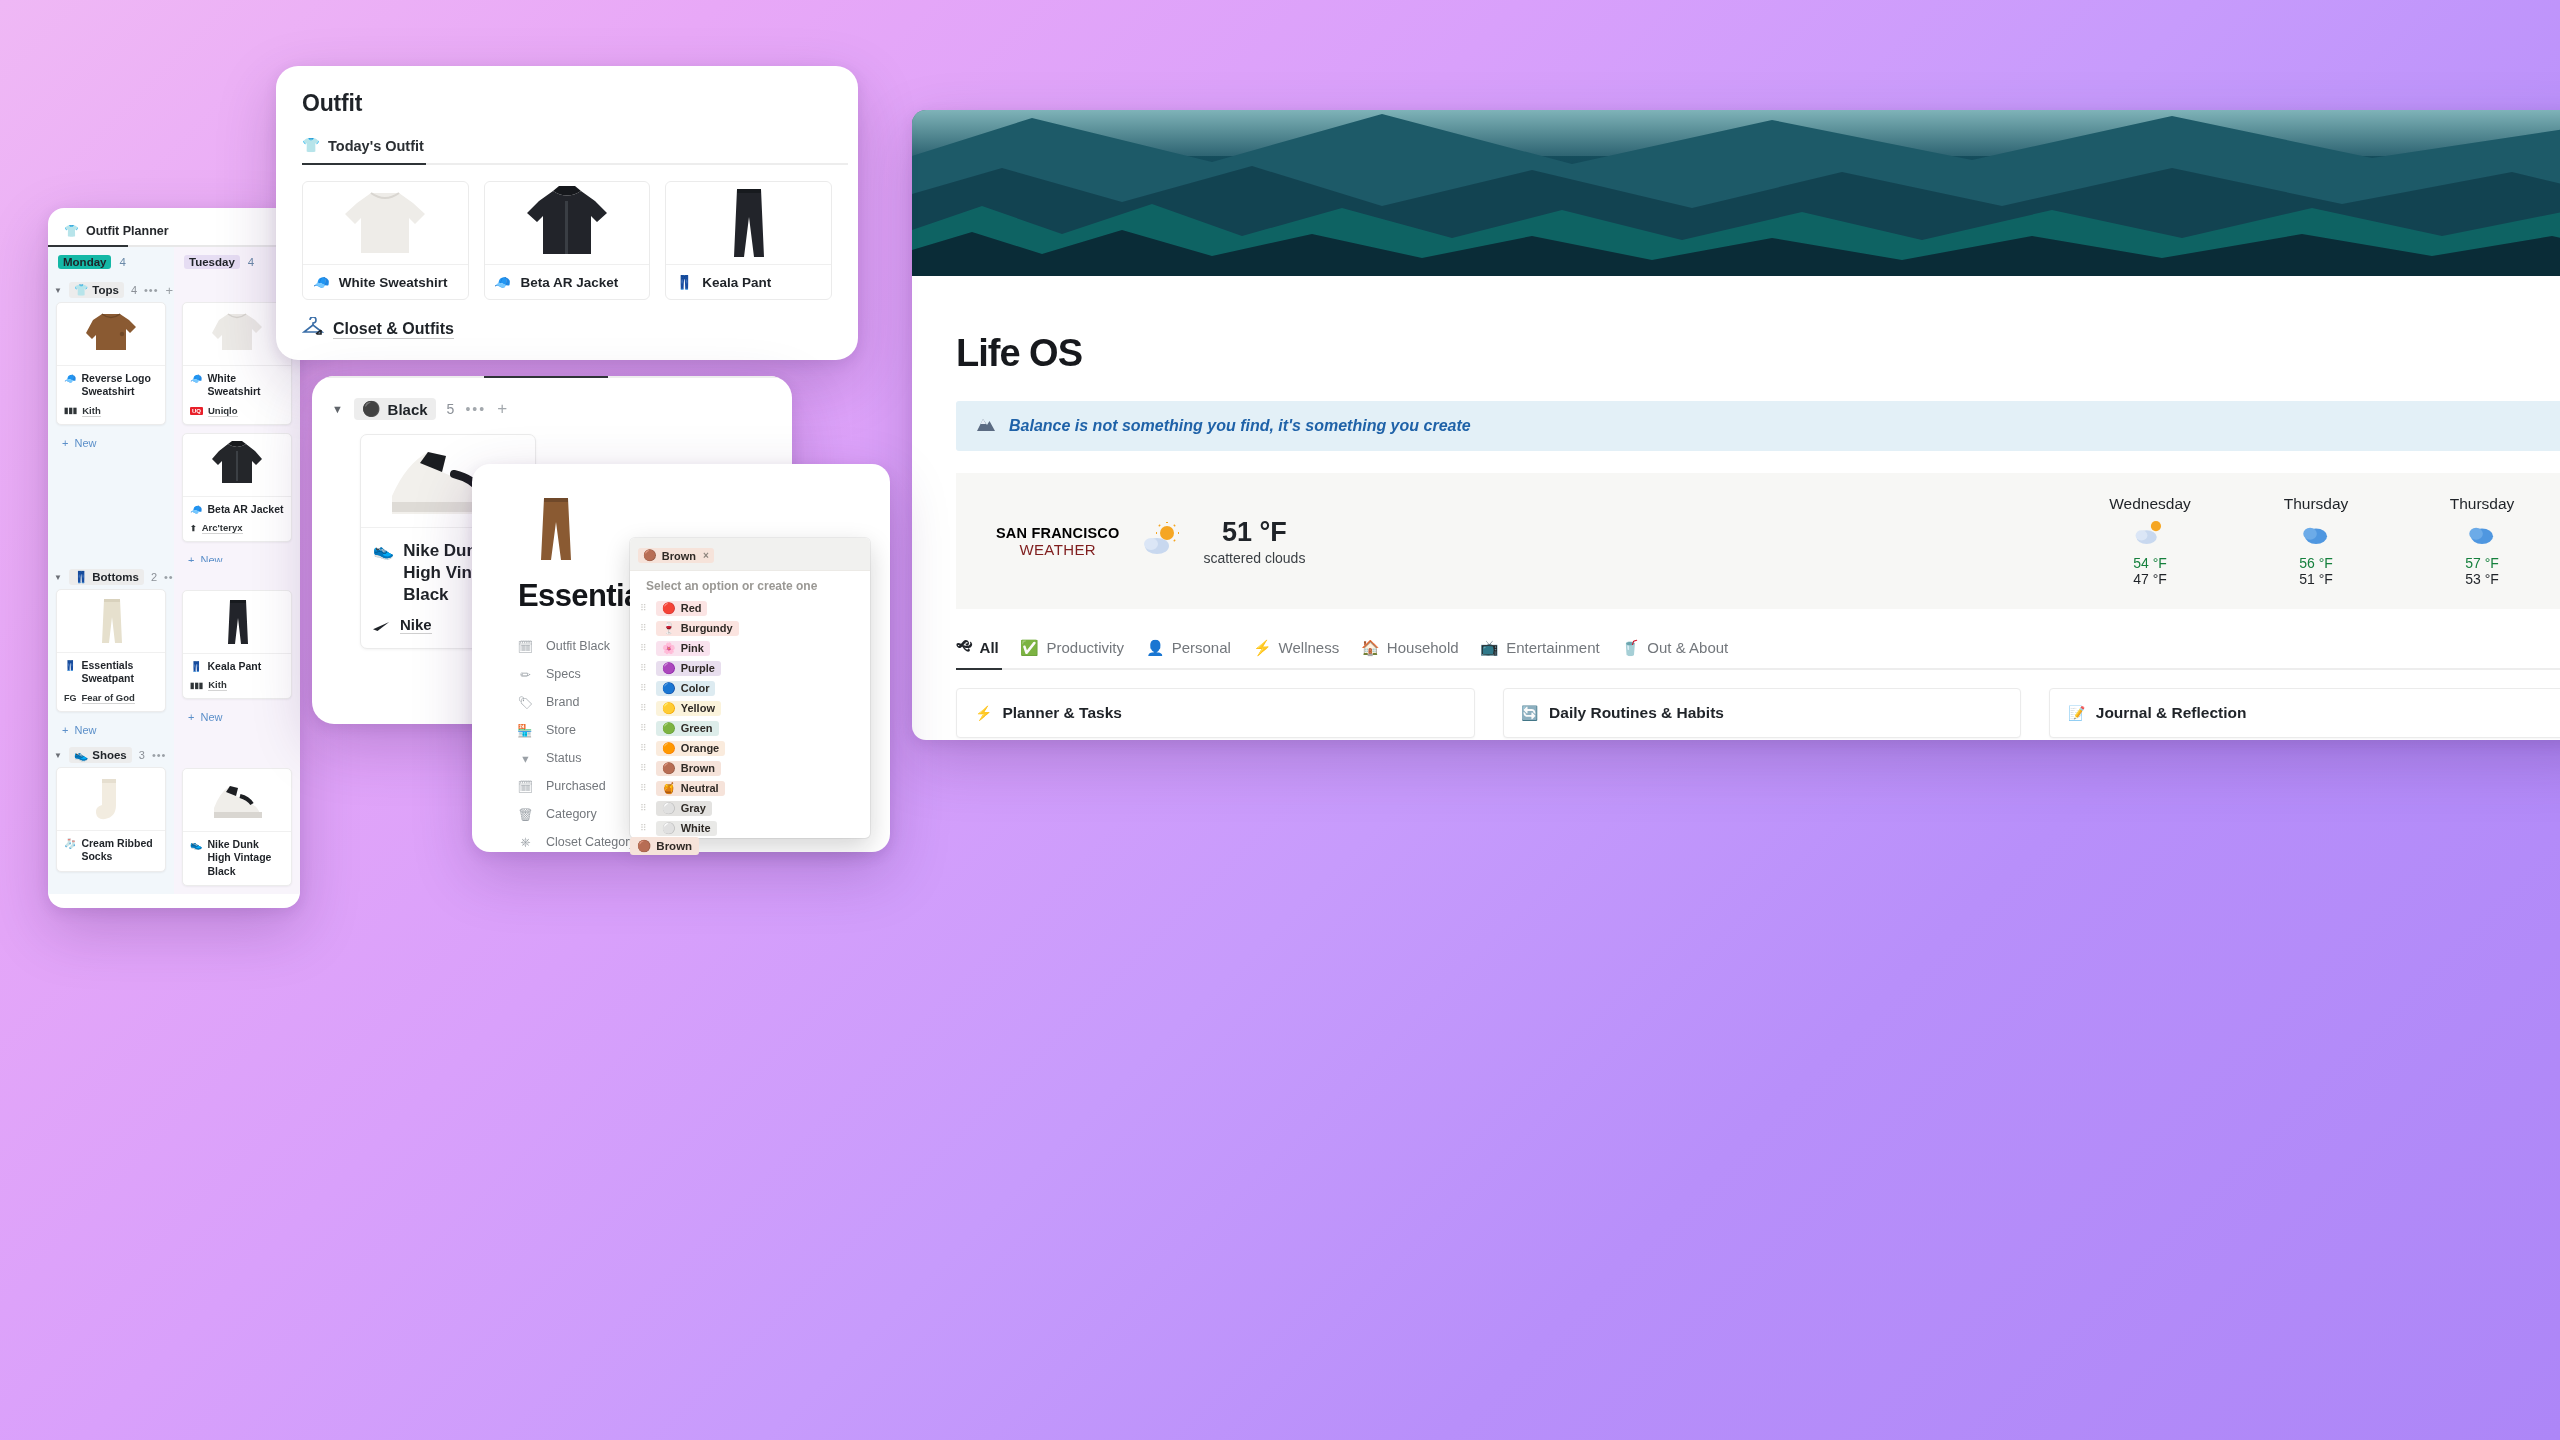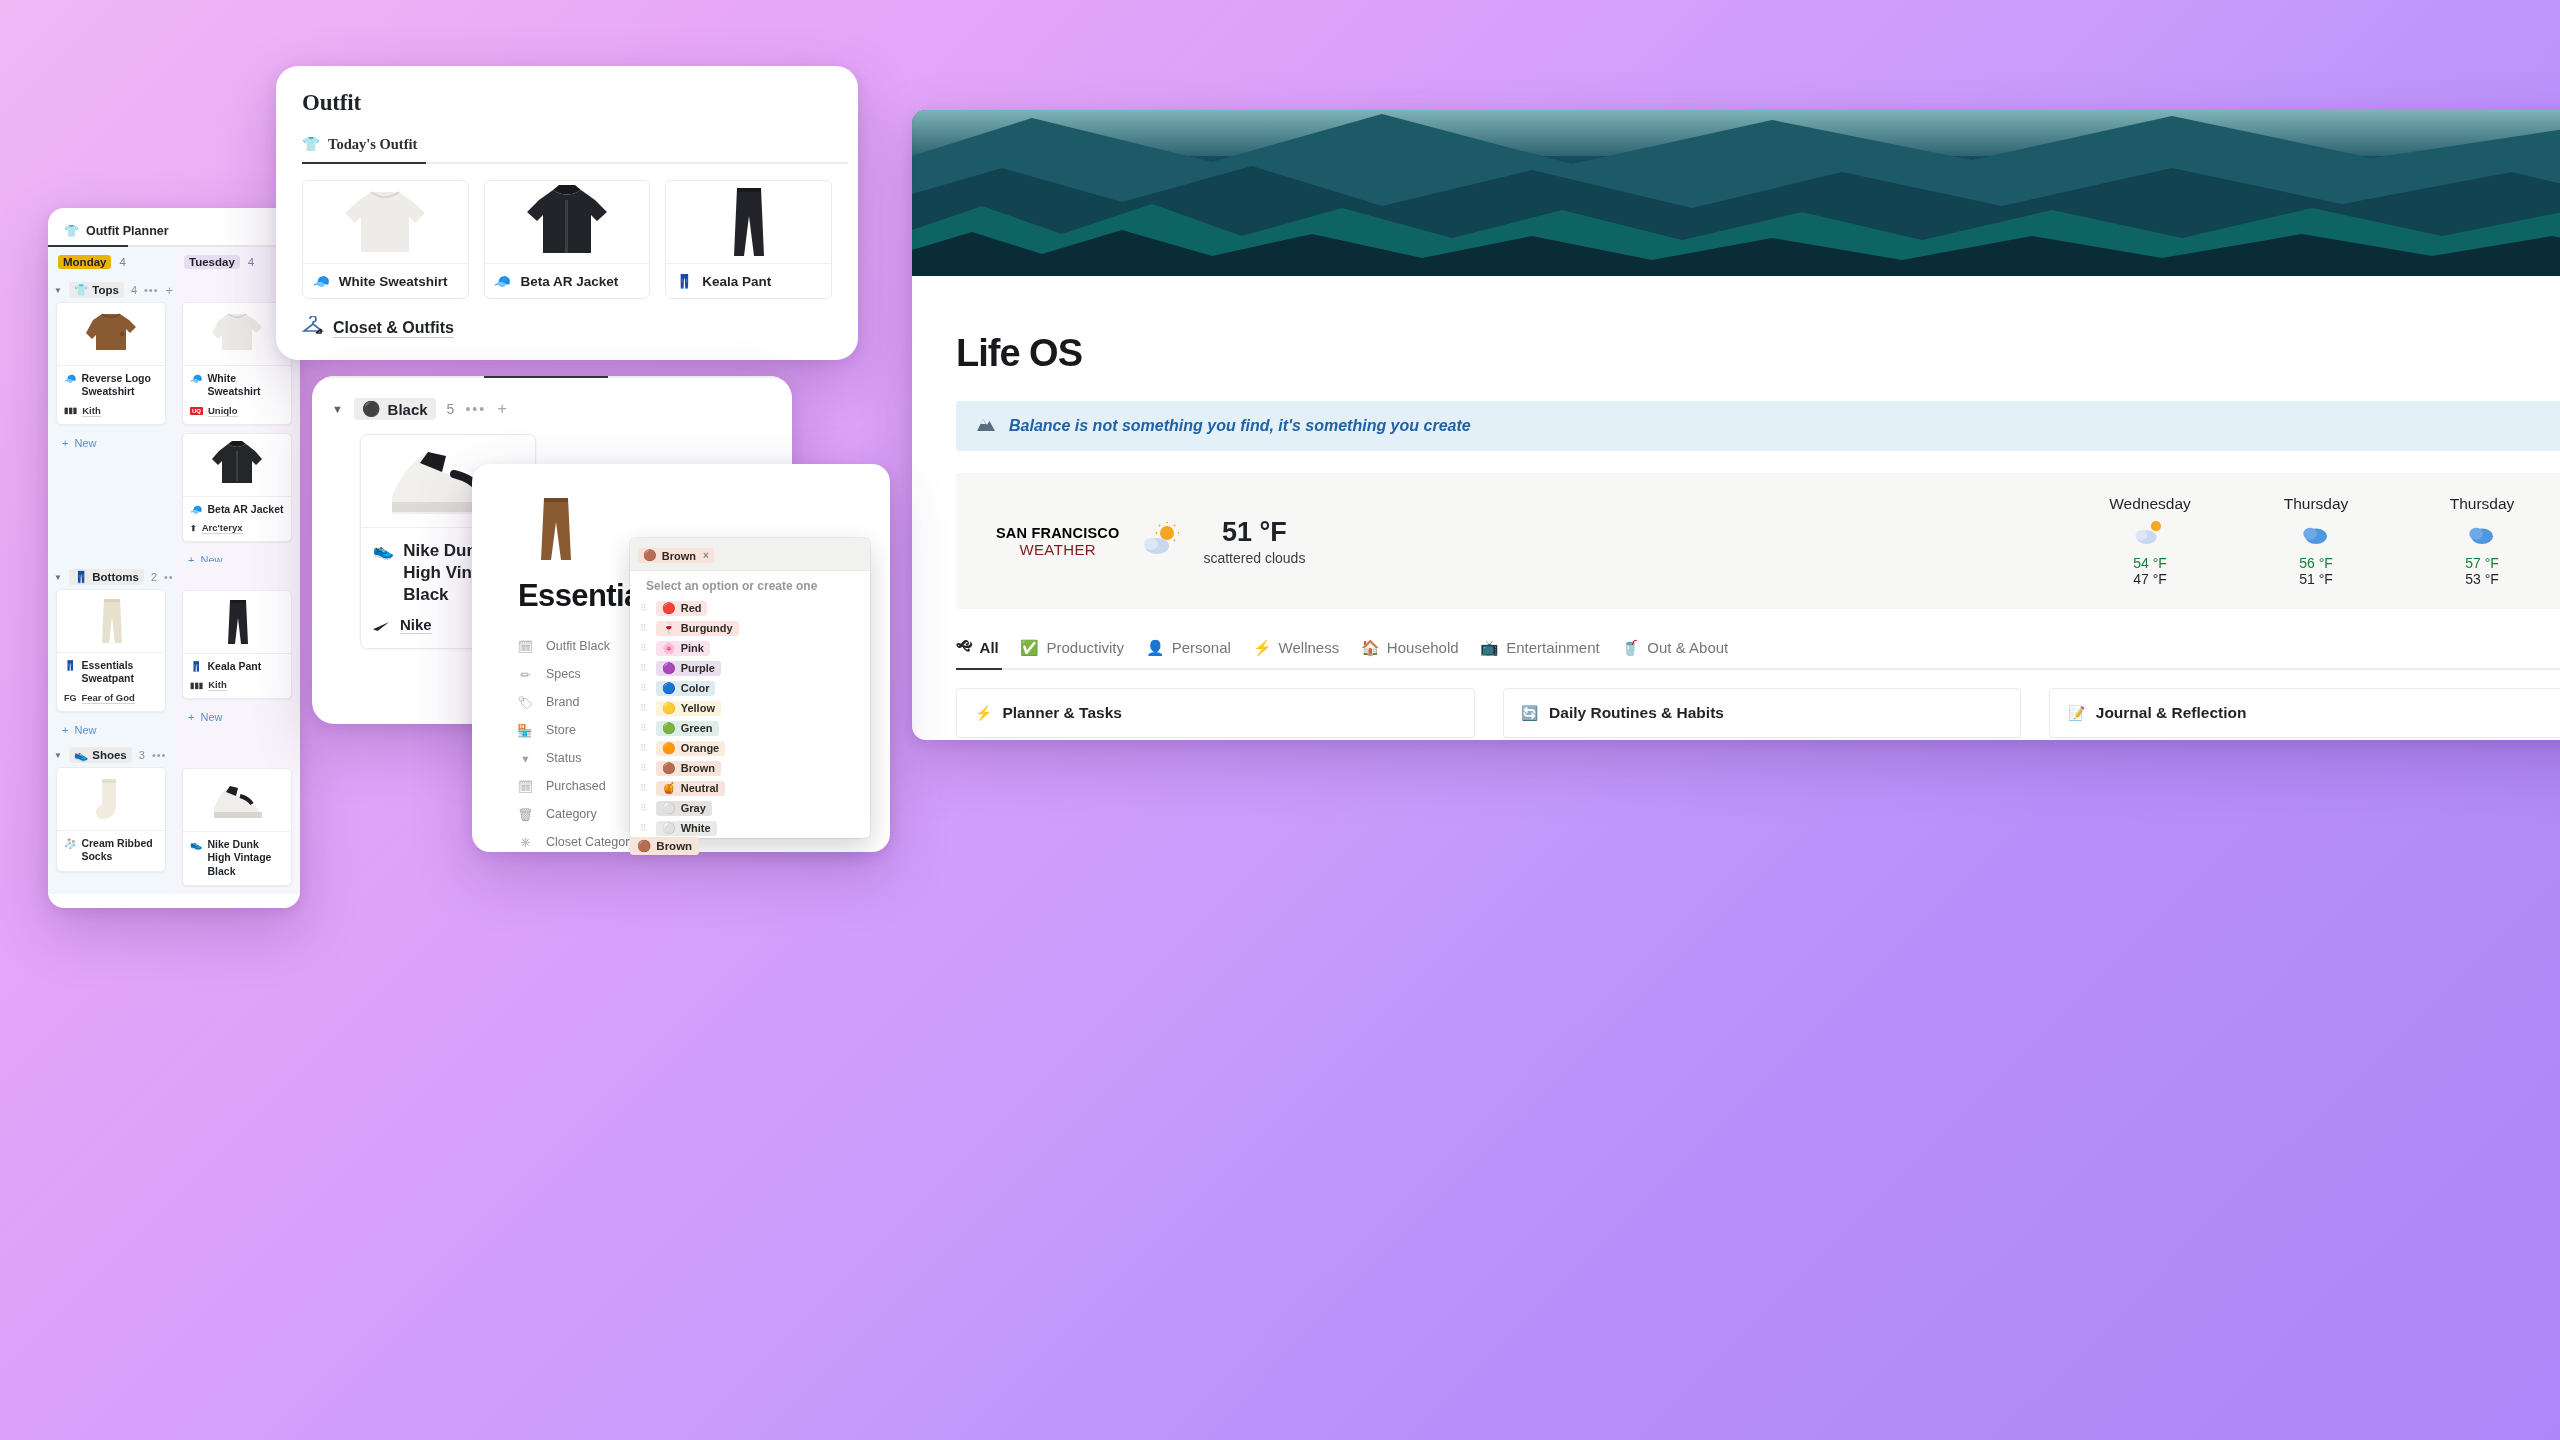--- a/index.html
+++ b/index.html
@@ -32,21 +32,21 @@
   .pl-tab .tico { font-size:12px; }
   .pl-tabrule { height:2px; background:#e8e8e8; position:relative; }
   .pl-tabrule::before { content:""; position:absolute; left:0; top:0; width:80px; height:2px; background:#2f3437; }
 
   .pl-daygrid { display:flex; }
   .pl-daycol { flex:1 1 0; min-width:0; }
   .pl-daycol.a { background:#f2f7fb; }
   .pl-daycol.b { background:#f8f4fb; }
   .pl-dayhead { display:flex; align-items:center; gap:8px; padding:8px 10px 6px 10px; }
   .pl-daychip { font-size:11.5px; font-weight:700; color:#1f2328; padding:1px 5px; border-radius:3px; }
-  .pl-daychip.a { background:#eab308; }
+  .pl-daychip.a { background:#14b8a6; }
   .pl-daychip.b { background:#e6ddf3; }
   .pl-daycount { font-size:11.5px; color:#6a89a8; }
 
   .pl-group { display:flex; align-items:center; gap:7px; padding:7px 10px 4px 6px; }
   .pl-caret { font-size:8px; color:#6b6f76; }
   .pl-gchip { font-size:11.5px; font-weight:700; color:#1f2328; background:#ececec; border-radius:3px;
               padding:1px 5px; display:flex; align-items:center; gap:4px; }
   .pl-gcount { font-size:11px; color:#8b9097; }
   .pl-dots { font-size:11px; color:#9aa0a6; letter-spacing:1px; }
   .pl-plus { font-size:13px; color:#9aa0a6; }
@@ -62,21 +62,21 @@
               display:flex; gap:5px; align-items:flex-start; }
   .pl-iname .emo { flex:0 0 auto; font-size:10px; line-height:1.3; }
   .pl-brand { margin-top:6px; font-size:9.5px; font-weight:600; color:#2f3437;
               display:flex; gap:5px; align-items:center; }
   .pl-brand .bmark { font-size:8px; }
   .pl-brand .btxt { border-bottom:1px solid #d4d4d4; }
   .pl-new { font-size:11px; color:#5b8fc9; padding:4px 0 10px 14px; }
 
   
   #outfit { left: 276px; top: 66px; width: 582px; height: 294px; }
-  .of-pad { padding: 24px 38px 0 26px; font-family: Liberation Serif, serif; }
+  .of-pad { padding: 24px 38px 0 26px; }
   .of-title { font-size: 23px; font-weight: 700; color: #1f2328; letter-spacing:-.2px; }
   .of-tabrow { margin-top: 20px; display:flex; }
   .of-tab { display:flex; align-items:center; gap:8px; font-size:14.5px; font-weight:600; color:#2b2f33;
             padding-bottom:9px; }
   .of-tabrule { height:2px; background:#ededed; position:relative; margin-right:10px; }
   .of-tabrule::before { content:""; position:absolute; left:0; top:0; width:124px; height:2px; background:#2f3437; }
   .of-grid { display:flex; gap:15px; padding: 16px 26px 0 26px; }
   .of-item { flex:1 1 0; border:1px solid #ebebeb; border-radius:6px; background:#fff; overflow:hidden; }
   .of-img { height:82px; display:flex; align-items:center; justify-content:center; }
   .of-cap { border-top:1px solid #efefef; padding:9px 10px; display:flex; align-items:center; gap:9px;

